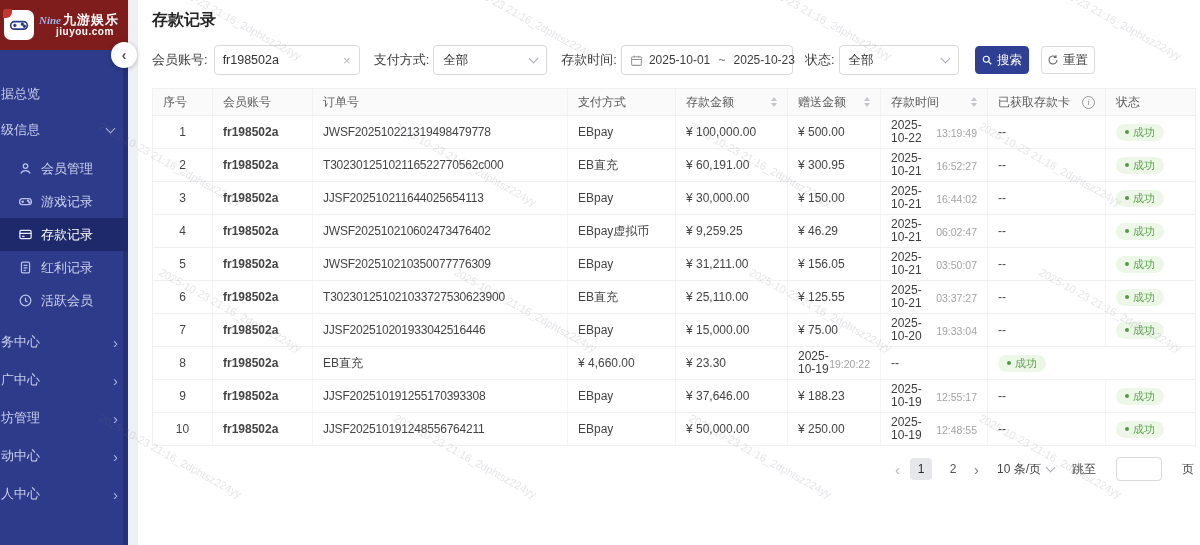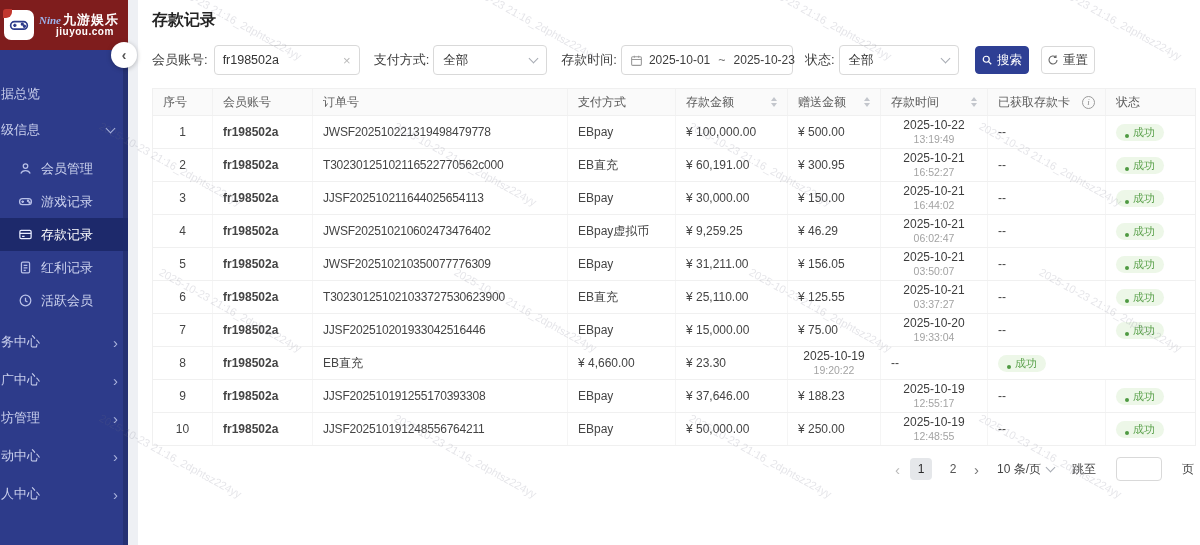--- a/index.html
+++ b/index.html
@@ -64,25 +64,25 @@
   .t-head .hc { display:flex; align-items:center; height:100%; padding:0 10px; border-right:1px solid #f2f2f2; }
   .t-head .hc:last-child { border-right:none; }
   .t-row { height:33px; border-bottom:1px solid #f0f0f0; }
   .t-row .c { padding:0 10px; height:100%; display:flex; align-items:center; border-right:1px solid #f5f5f5; font-size:12px; color:#444; overflow:hidden; }
   .t-row .c:last-child { border-right:none; }
   .c-no { justify-content:center; color:#555; }
   .c-account { font-weight:bold; color:#2b2b2b; }
   .c-order { letter-spacing:-.2px; }
   .c-amount { color:#47a25a; }
   .c-bonus { color:#3d3d3d; }
-  .c-date { flex-direction:column; align-items:flex-start; justify-content:center; }
+  .c-date { flex-direction:row; align-items:flex-start; justify-content:center; }
   .d1 { font-size:12px; color:#3c3c3c; line-height:13px; }
   .d2 { font-size:10.5px; color:#a3a3a3; line-height:12px; margin-top:1px; }
   .c-card { color:#8d8d8d; }
-  .badge { display:inline-flex; align-items:flex-end; gap:4px; background:#edf7e8; color:#5ca24d; border-radius:10px; padding:3px 9px; font-size:11px; line-height:1; }
+  .badge { display:inline-flex; align-items:center; gap:4px; background:#edf7e8; color:#5ca24d; border-radius:10px; padding:3px 9px; font-size:11px; line-height:1; }
   .badge .dot { width:4px; height:4px; border-radius:50%; background:#4f9a42; }
   .sorter { margin-left:auto; display:flex; flex-direction:column; gap:2px; }
   .car-up { width:0; height:0; border-left:3.5px solid transparent; border-right:3.5px solid transparent; border-bottom:4.5px solid #c3c6cc; }
   .car-dn { width:0; height:0; border-left:3.5px solid transparent; border-right:3.5px solid transparent; border-top:4.5px solid #c3c6cc; }
   .info-i { margin-left:auto; width:13px; height:13px; border:1px solid #9a9a9a; border-radius:50%; color:#8c8c8c; font-size:9px; display:flex; align-items:center; justify-content:center; font-family:"Liberation Serif", serif; font-style:italic; }
 
   
   .pager { display:flex; align-items:center; justify-content:flex-end; margin-top:11px; gap:10px; font-size:12px; color:#444; padding-right:2px; }
   .pg-arrow { color:#b9b9b9; font-size:15px; cursor:pointer; line-height:1; }
   .pg-arrow.next { color:#777; }

